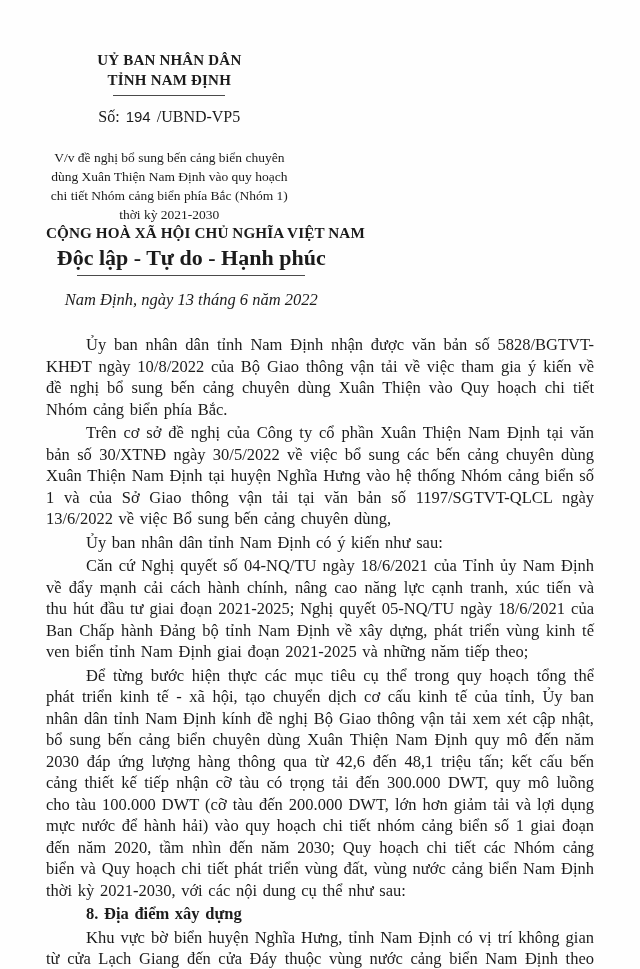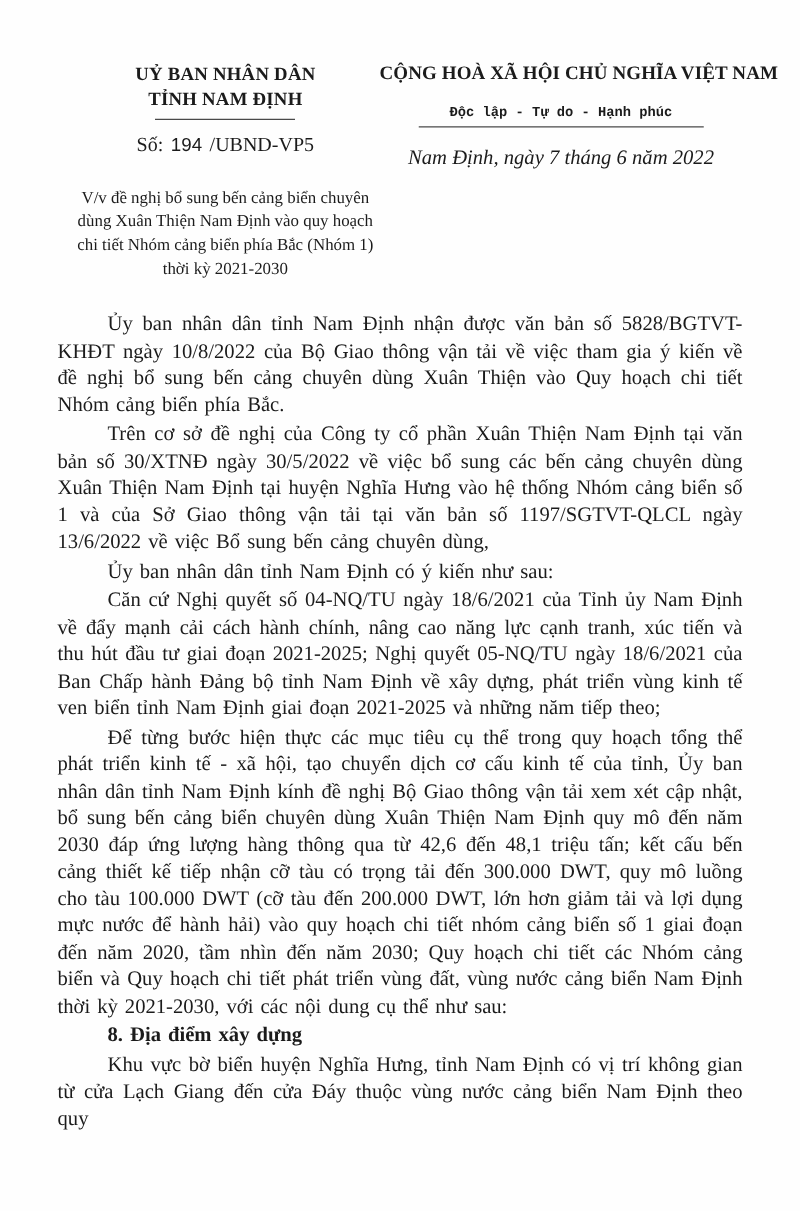--- a/index.html
+++ b/index.html
@@ -18,20 +18,21 @@
     box-sizing: border-box;
     padding: 50px 46px 0 46px;
     overflow: hidden;
   }
 
   
   .header {
     display: flex;
     justify-content: flex-end;
     align-items: flex-start;
+    flex-direction: column;
   }
   .header-left {
     width: 45%;
     text-align: center;
   }
   .header-right {
     width: 53%;
     text-align: center;
   }
   .org-name {
@@ -64,23 +65,22 @@
     line-height: 1.42;
   }
   .national-line1 {
     font-weight: bold;
     font-size: 15.2px;
     letter-spacing: 0.1px;
     white-space: nowrap;
   }
   .national-line2 {
     font-weight: bold;
-    font-size: 11px;
-    margin-top: 17px;
-    font-family: Liberation Mono, monospace;
+    font-size: 22px;
+    margin-top: 3px;
   }
   .place-date {
     margin-top: 14px;
     font-style: italic;
     font-size: 16.5px;
     white-space: nowrap;
   }
 
   
   .salutation {
@@ -118,21 +118,21 @@
       </div>
       <div class="rule rule-left"></div>
       <div class="doc-number"><span>Số:</span><span class="num">194</span> <span>/UBND-VP5</span></div>
       <div class="subject">V/v đề nghị bổ sung bến cảng biển chuyên dùng Xuân Thiện Nam Định vào quy hoạch chi tiết Nhóm cảng biển phía Bắc (Nhóm 1) thời kỳ 2021-2030</div>
     </div>
 
     <div class="header-right">
       <div class="national-line1">CỘNG HOÀ XÃ HỘI CHỦ NGHĨA VIỆT NAM</div>
       <div class="national-line2">Độc lập - Tự do - Hạnh phúc</div>
       <div class="rule rule-right"></div>
-      <div class="place-date">Nam Định, ngày 7 tháng 6 năm 2022</div>
+      <div class="place-date">Nam Định, ngày 13 tháng 6 năm 2022</div>
     </div>
 
   </div>
 
 
   <div class="body-text">
     <p>Ủy ban nhân dân tỉnh Nam Định nhận được văn bản số 5828/BGTVT-KHĐT ngày 10/8/2022 của Bộ Giao thông vận tải về việc tham gia ý kiến về đề nghị bổ sung bến cảng chuyên dùng Xuân Thiện vào Quy hoạch chi tiết Nhóm cảng biển phía Bắc.</p>
     <p>Trên cơ sở đề nghị của Công ty cổ phần Xuân Thiện Nam Định tại văn bản số 30/XTNĐ ngày 30/5/2022 về việc bổ sung các bến cảng chuyên dùng Xuân Thiện Nam Định tại huyện Nghĩa Hưng vào hệ thống Nhóm cảng biển số 1 và của Sở Giao thông vận tải tại văn bản số 1197/SGTVT-QLCL ngày 13/6/2022 về việc Bổ sung bến cảng chuyên dùng,</p>
     <p>Ủy ban nhân dân tỉnh Nam Định có ý kiến như sau:</p>
     <p>Căn cứ Nghị quyết số 04-NQ/TU ngày 18/6/2021 của Tỉnh ủy Nam Định về đẩy mạnh cải cách hành chính, nâng cao năng lực cạnh tranh, xúc tiến và thu hút đầu tư giai đoạn 2021-2025; Nghị quyết 05-NQ/TU ngày 18/6/2021 của Ban Chấp hành Đảng bộ tỉnh Nam Định về xây dựng, phát triển vùng kinh tế ven biển tỉnh Nam Định giai đoạn 2021-2025 và những năm tiếp theo;</p>

